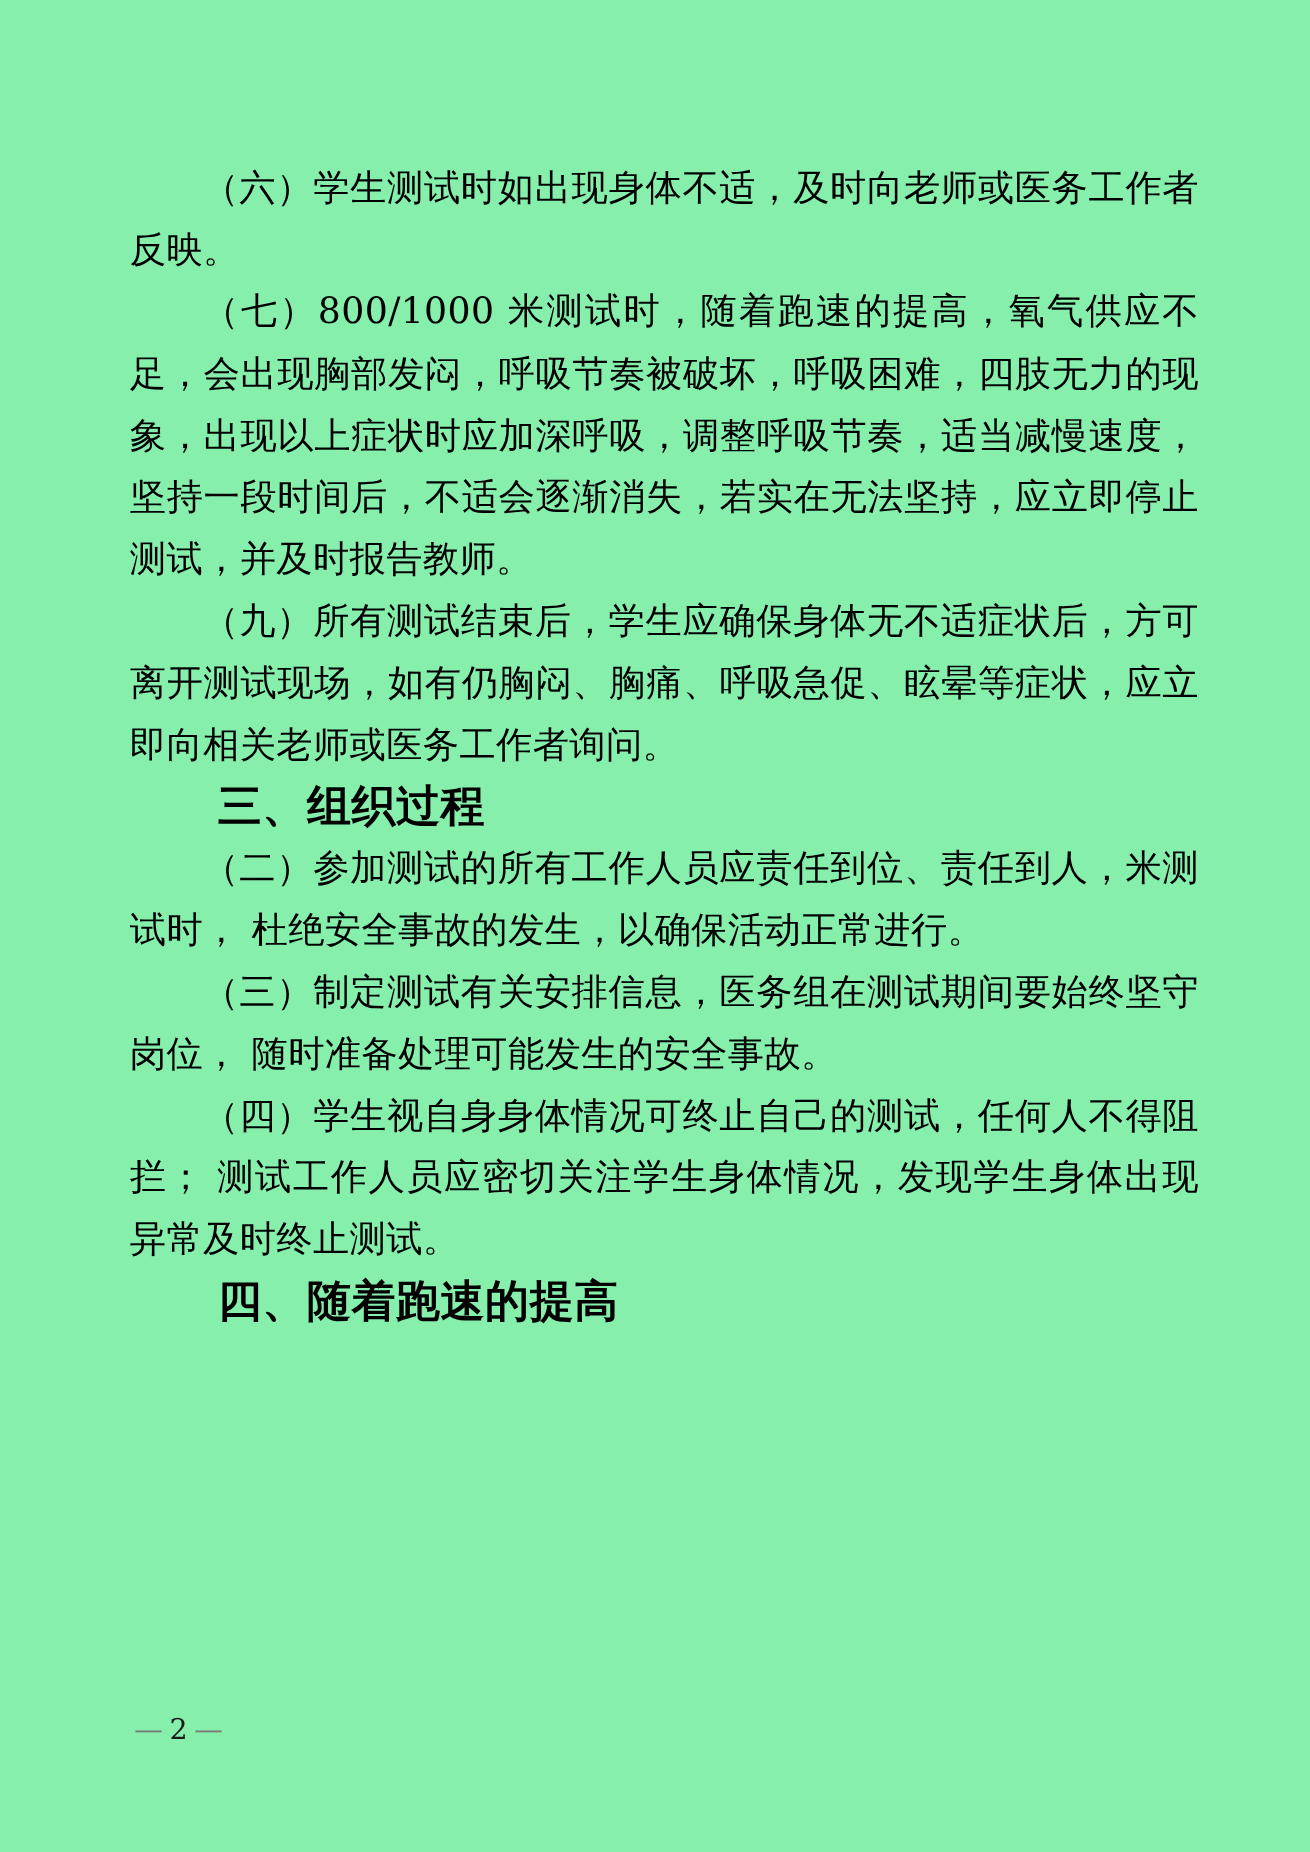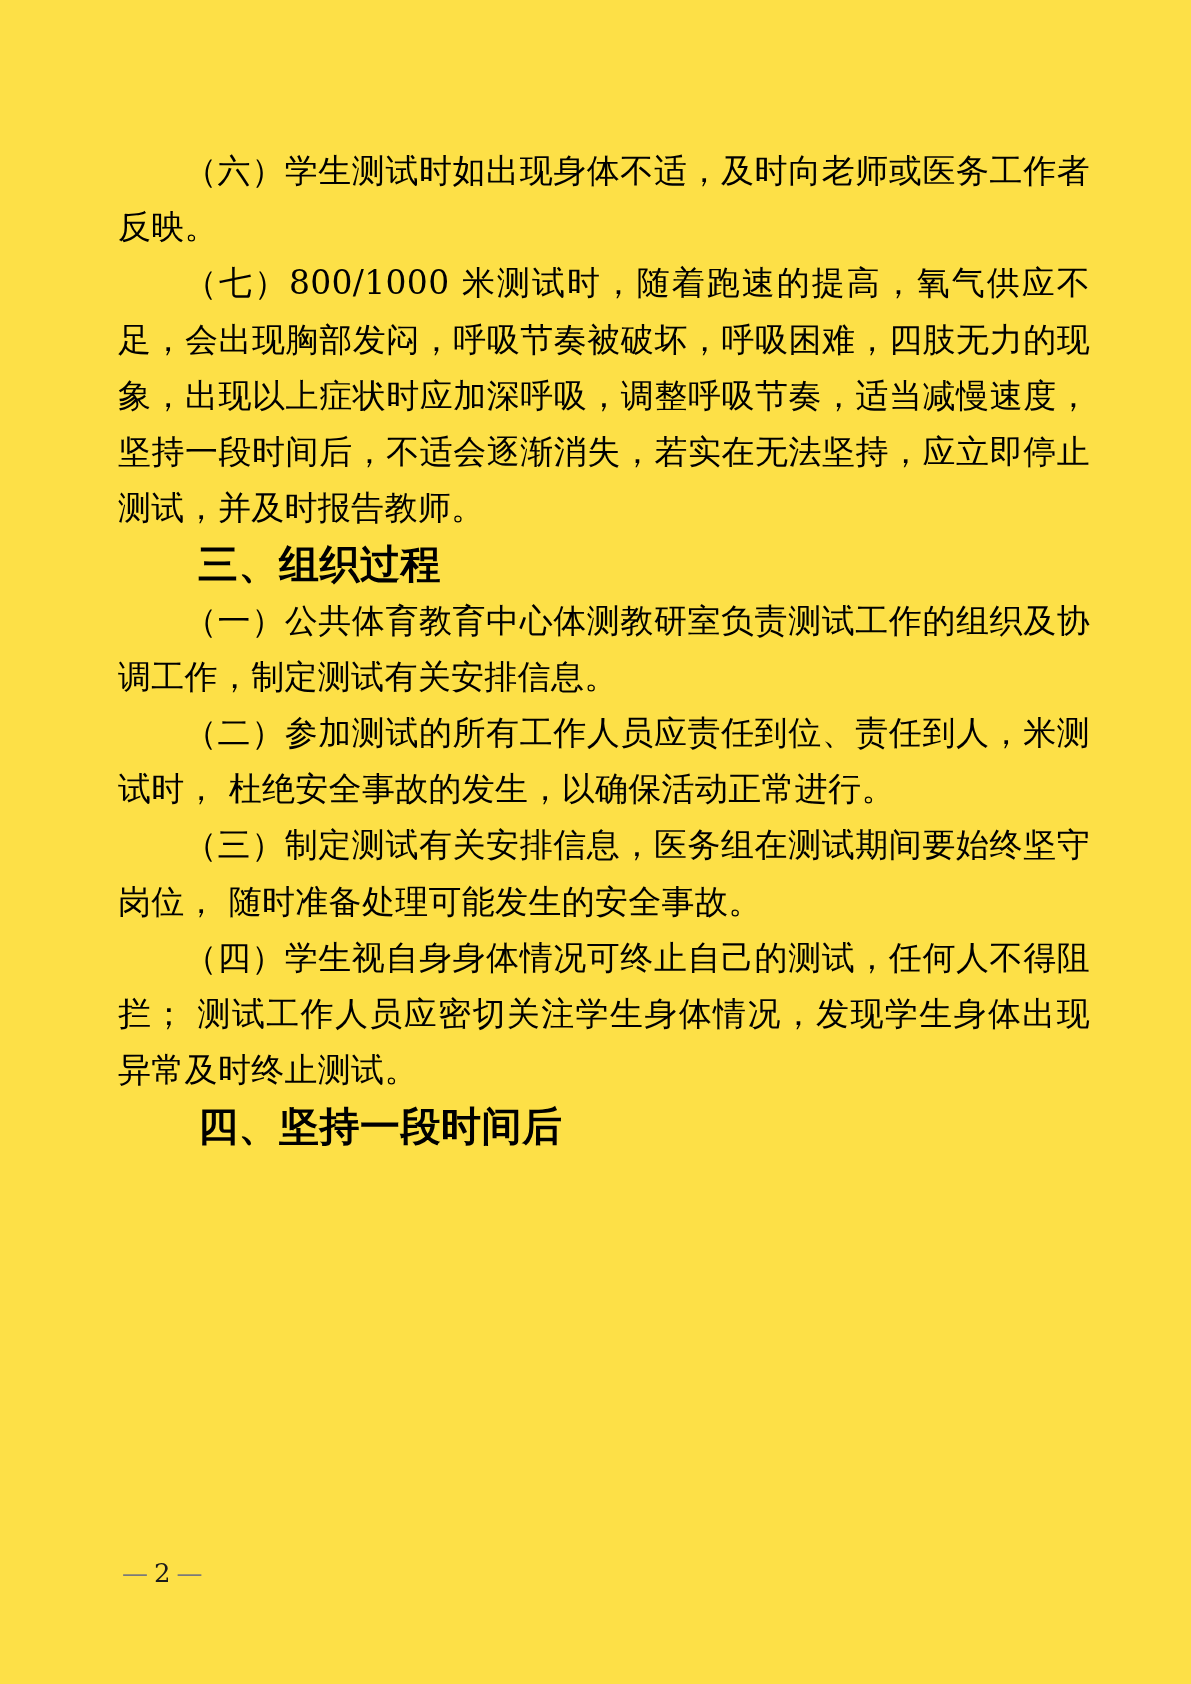--- a/index.html
+++ b/index.html
@@ -4,21 +4,21 @@
 <style>
   html, body {
     margin: 0;
     padding: 0;
     background: #ffffff;
   }
   .page {
     position: relative;
     width: 1191px;
     height: 1684px;
-    background: #fde047;
+    background: #86efac;
     overflow: hidden;
     font-family: "DejaVu Serif", "Liberation Serif", serif;
     color: #000000;
   }
   .doc-body {
     position: absolute;
     left: 118px;
     top: 143px;
     width: 972px;
   }
@@ -57,23 +57,23 @@
     margin: 0 6px;
   }
 </style>
 </head>
 <body>
 
 <div class="page">
   <div class="doc-body">
       <p class="para">（六）学生测试时如出现身体不适，及时向老师或医务工作者反映。</p>
       <p class="para">（七）800/1000 米测试时，随着跑速的提高，氧气供应不足，会出现胸部发闷，呼吸节奏被破坏，呼吸困难，四肢无力的现象，出现以上症状时应加深呼吸，调整呼吸节奏，适当减慢速度，坚持一段时间后，不适会逐渐消失，若实在无法坚持，应立即停止测试，并及时报告教师。</p>
+      <p class="para">（九）所有测试结束后，学生应确保身体无不适症状后，方可离开测试现场，如有仍胸闷、胸痛、呼吸急促、眩晕等症状，应立即向相关老师或医务工作者询问。</p>
       <p class="heading">三、组织过程</p>
-      <p class="para">（一）公共体育教育中心体测教研室负责测试工作的组织及协调工作，制定测试有关安排信息。</p>
       <p class="para">（二）参加测试的所有工作人员应责任到位、责任到人，米测试时， 杜绝安全事故的发生，以确保活动正常进行。</p>
       <p class="para">（三）制定测试有关安排信息，医务组在测试期间要始终坚守岗位， 随时准备处理可能发生的安全事故。</p>
       <p class="para">（四）学生视自身身体情况可终止自己的测试，任何人不得阻拦； 测试工作人员应密切关注学生身体情况，发现学生身体出现异常及时终止测试。</p>
-      <p class="heading">四、坚持一段时间后</p>
+      <p class="heading">四、随着跑速的提高</p>
     </div>
   <div class="footer">
     <span class="dash">—</span><span class="num">2</span><span class="dash">—</span>
   </div>
 </div>
 
 </body></html>

